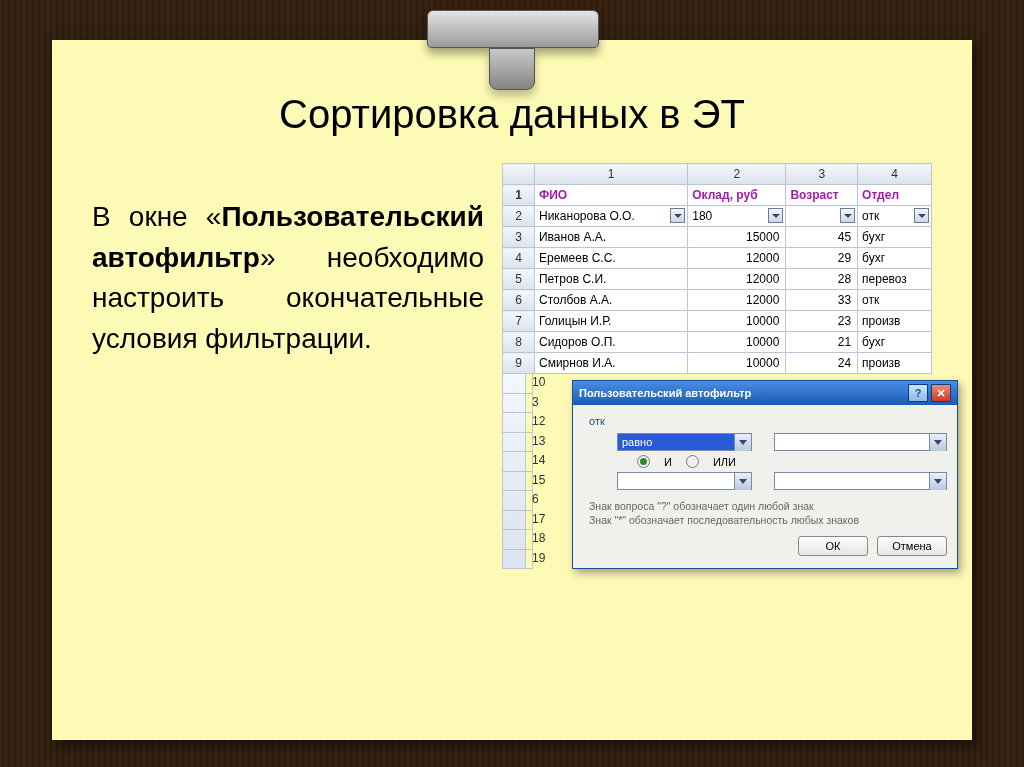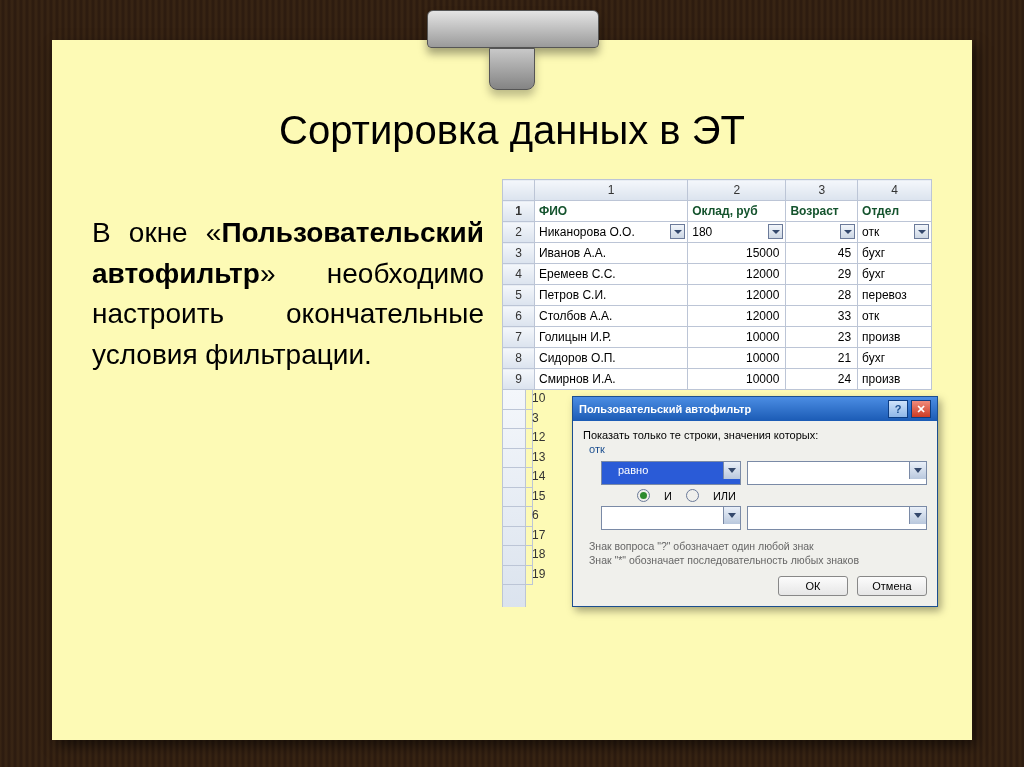--- a/index.html
+++ b/index.html
@@ -46,21 +46,21 @@
     background: linear-gradient(#c8c8c8,#848484);
     border: 1px solid #555;
     margin: 0 auto;
     border-radius: 0 0 8px 8px;
     box-shadow: 0 6px 8px rgba(0,0,0,.25);
   }
   h1 {
     text-align: center;
     font-size: 40px;
     font-weight: normal;
-    margin: 40px 0 26px 0;
+    margin: 24px 0 26px 0;
   }
   .para1 {
     font-size: 24px;
     text-align: justify;
     line-height: 1.35;
     margin: 0 4px 18px 4px;
   }
   .para1 b { font-weight: bold; }
   .content-row {
     display: flex;
@@ -98,21 +98,21 @@
     color: #333;
     text-align: center;
   }
   .sheet .rowhead {
     background: linear-gradient(#f4f7fb,#dbe3ee);
     text-align: center;
     width: 20px;
     color: #333;
   }
   .hdr-row td {
-    color: #14532d;
+    color: #a21caf;
     font-weight: bold;
     position: relative;
   }
   .val-row td.num { text-align: right; padding-right: 6px; }
   .filter-row td { position: relative; }
   .drop {
     display: inline-block;
     width: 13px;
     height: 13px;
     border: 1px solid #6b7a99;
@@ -174,27 +174,28 @@
     color: #1b4e8f;
     margin: 2px 0 6px 6px;
   }
   .ctrl-row {
     display: flex;
     align-items: center;
     gap: 6px;
     margin: 4px 0 4px 18px;
   }
   .combo {
-    height: 24px;
+    height: 18px;
     border: 1px solid #7a8aa6;
     background: #fff;
     position: relative;
     box-sizing: border-box;
-    padding: 2px 18px 0 16px;
+    padding: 2px 18px 0 4px;
     font-size: 11px;
+    margin-left: 16px;
   }
   .combo.sel { background: #2a5bd7; color: #fff; width: 140px; }
   .combo.wide { width: 180px; }
   .combo .drop2 {
     position: absolute;
     right: 0;
     top: 0;
     width: 16px;
     height: 17px;
     background: linear-gradient(#eaf0f9,#b9c8dd);
@@ -393,21 +394,20 @@
         <div class="blankcell"></div>
 
         <div class="dialog">
           <div class="dlg-title">
             <span>Пользовательский автофильтр</span>
             <span class="spacer"></span>
             <span class="dlg-btn dlg-help">?</span>
             <span class="dlg-btn dlg-close">✕</span>
           </div>
           <div class="dlg-body">
-            <div>Показать только те строки, значения которых:</div>
             <div class="dlg-field">отк</div>
 
             <div class="ctrl-row">
               <div class="combo sel">
                 <span>равно</span><span class="drop2"></span>
               </div>
               <div class="combo wide">
                 <span class="drop2"></span>
               </div>
             </div>

